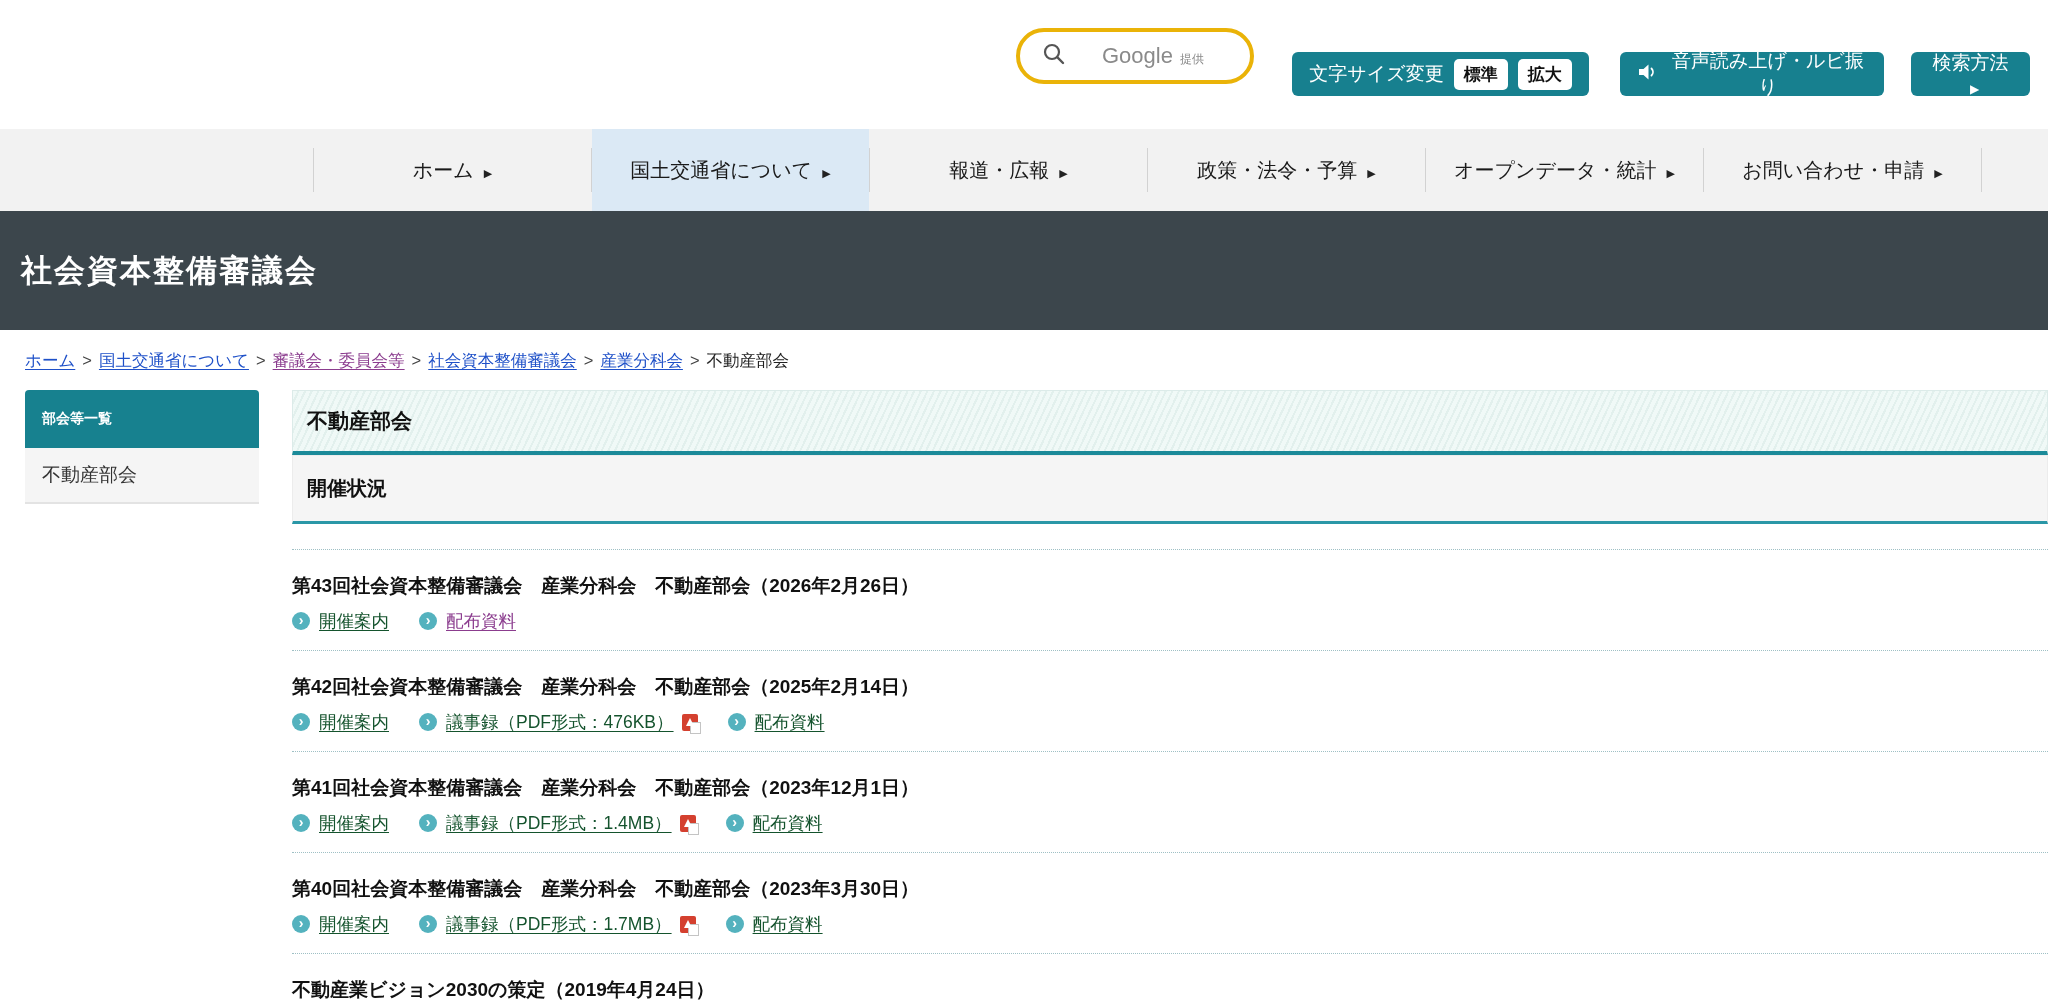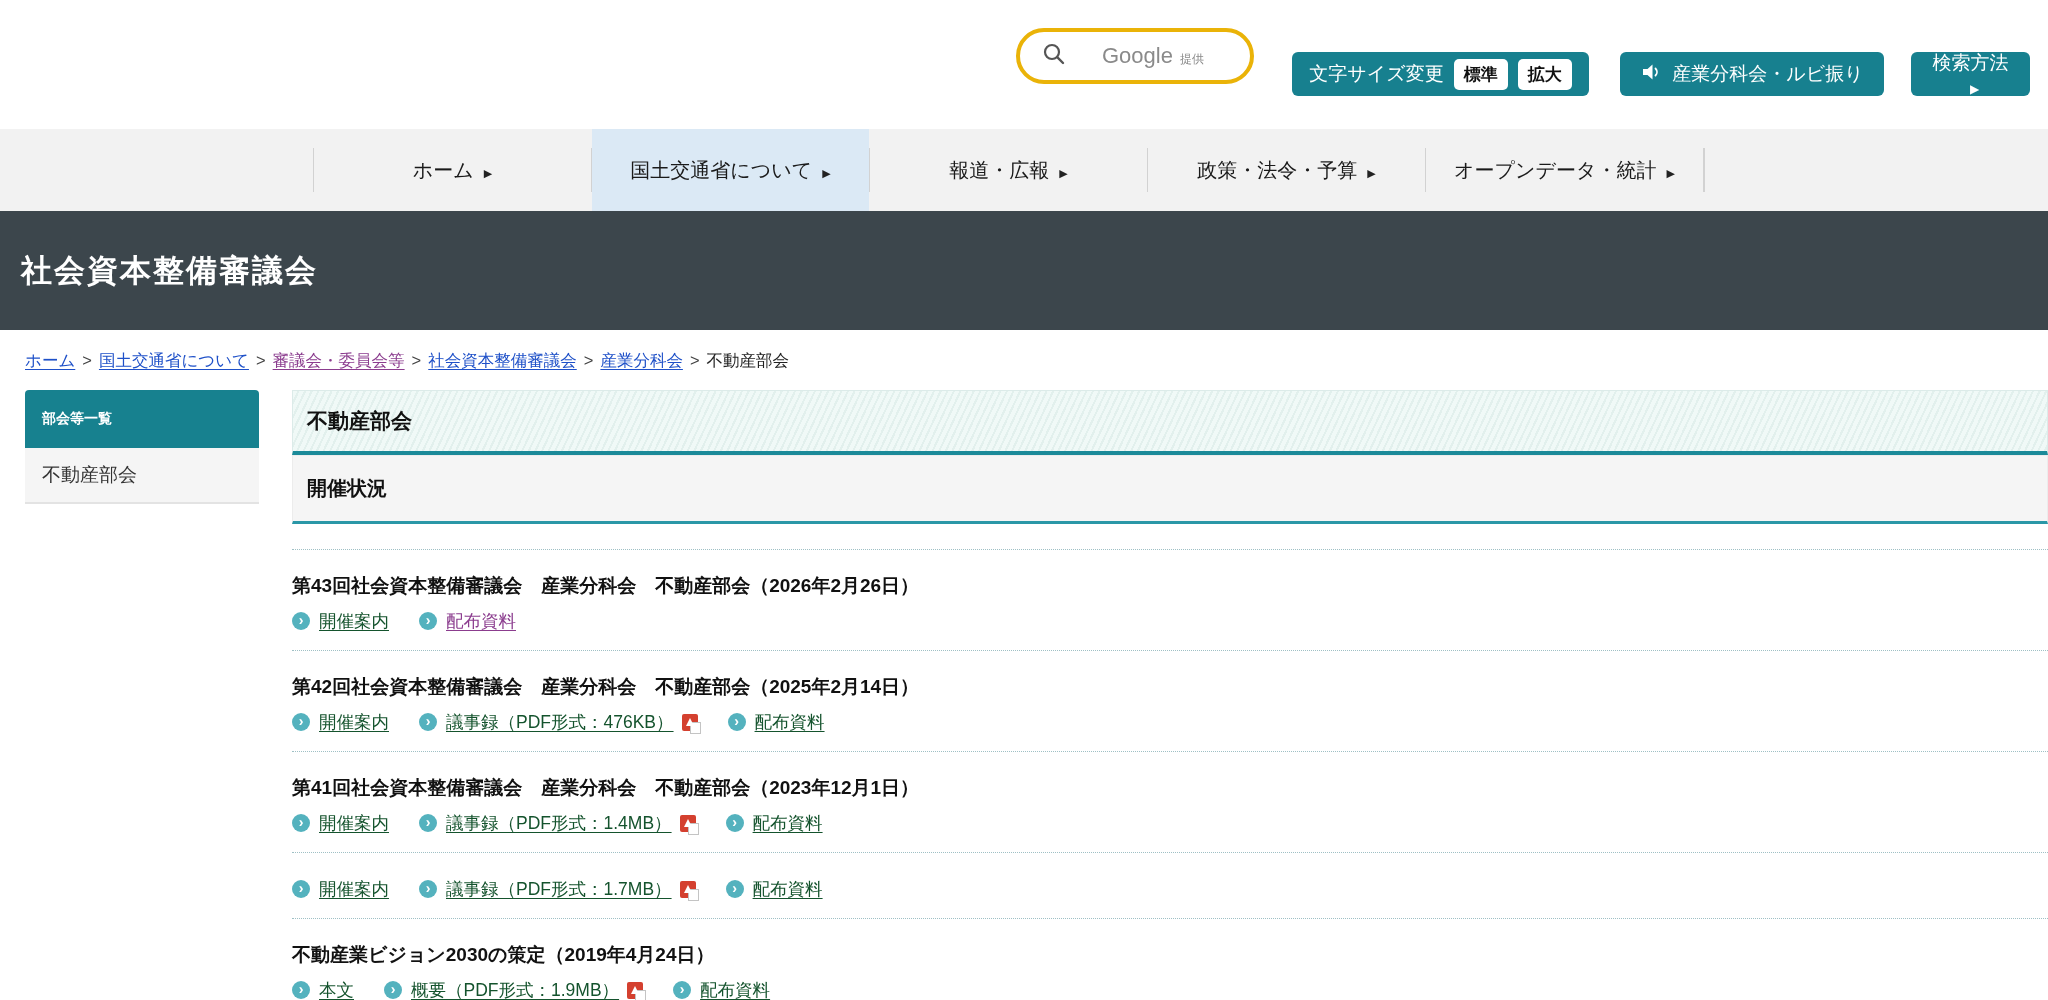--- a/index.html
+++ b/index.html
@@ -105,21 +105,21 @@
     <button class="chip">拡大</button>
   </div>
 
   <button class="hdr-btn btn-voice">
     <span>
       <svg width="22" height="22" viewBox="0 0 22 22" aria-hidden="true">
         <polygon points="3,8 7.5,8 12.5,3.5 12.5,18.5 7.5,14 3,14" fill="#fff"></polygon>
         <path d="M15.5,7.5 a5,5 0 0 1 0,7" fill="none" stroke="#fff" stroke-width="1.8" stroke-linecap="round"></path>
       </svg>
     </span>
-    <span>産業分科会・ルビ振り</span>
+    <span>音声読み上げ・ルビ振り</span>
   </button>
 
   <button class="hdr-btn btn-search-method">
     <span class="arrow-right">検索方法</span>
   </button>
 </div>
 
 <nav class="nav">
     <div class="nav-sep"></div>
     <div class="nav-item">
@@ -135,20 +135,23 @@
     </div>
     <div class="nav-sep"></div>
     <div class="nav-item">
       <span class="nav-arrow">政策・法令・予算</span>
     </div>
     <div class="nav-sep"></div>
     <div class="nav-item">
       <span class="nav-arrow">オープンデータ・統計</span>
     </div>
     <div class="nav-sep"></div>
+    <div class="nav-item">
+      <span class="nav-arrow">お問い合わせ・申請</span>
+    </div>
     <div class="nav-sep"></div>
   </nav>
 
 <div class="banner">
   <h1 class="banner-title">社会資本整備審議会</h1>
 </div>
 
 <div class="breadcrumb"><a href="#" class="crumb-link">ホーム</a><span class="crumb-sep">&gt;</span><a href="#" class="crumb-link">国土交通省について</a><span class="crumb-sep">&gt;</span><a href="#" class="crumb-link visited">審議会・委員会等</a><span class="crumb-sep">&gt;</span><a href="#" class="crumb-link">社会資本整備審議会</a><span class="crumb-sep">&gt;</span><a href="#" class="crumb-link">産業分科会</a><span class="crumb-sep">&gt;</span><span class="crumb-current">不動産部会</span></div>
 
 <div class="content">
@@ -209,20 +212,21 @@
               <span class="pdf-icon"></span>
             </span>
             <span class="link-item">
               <span class="bullet"></span>
               <a href="#" class="link">配布資料</a>
             </span>
           </div>
   </div>
 
   <div class="meeting">
+    <div class="meeting-title">第40回社会資本整備審議会　産業分科会　不動産部会（2023年3月30日）</div>
     <div class="meeting-links">
             <span class="link-item">
               <span class="bullet"></span>
               <a href="#" class="link">開催案内</a>
             </span>
             <span class="link-item">
               <span class="bullet"></span>
               <a href="#" class="link">議事録（PDF形式：1.7MB）</a>
               <span class="pdf-icon"></span>
             </span>

